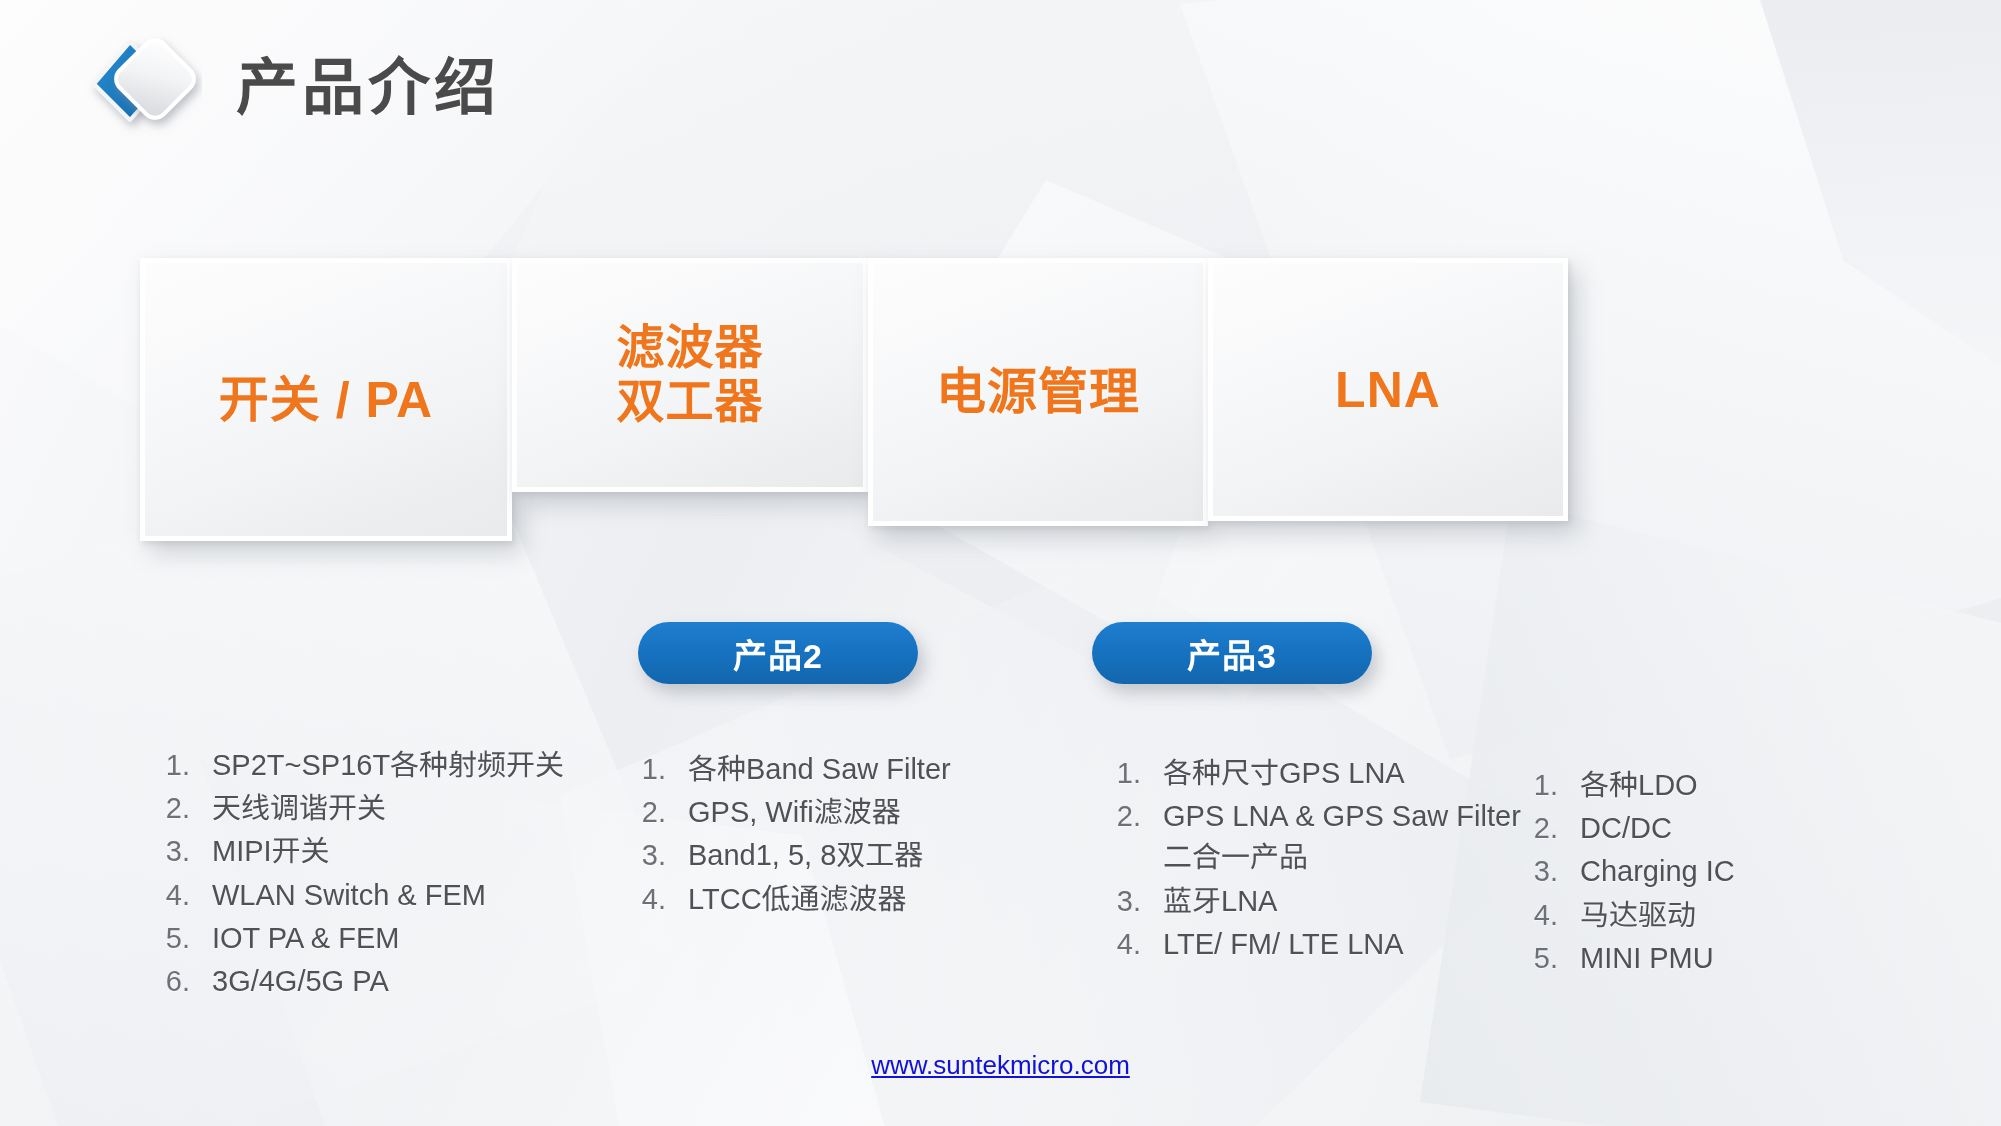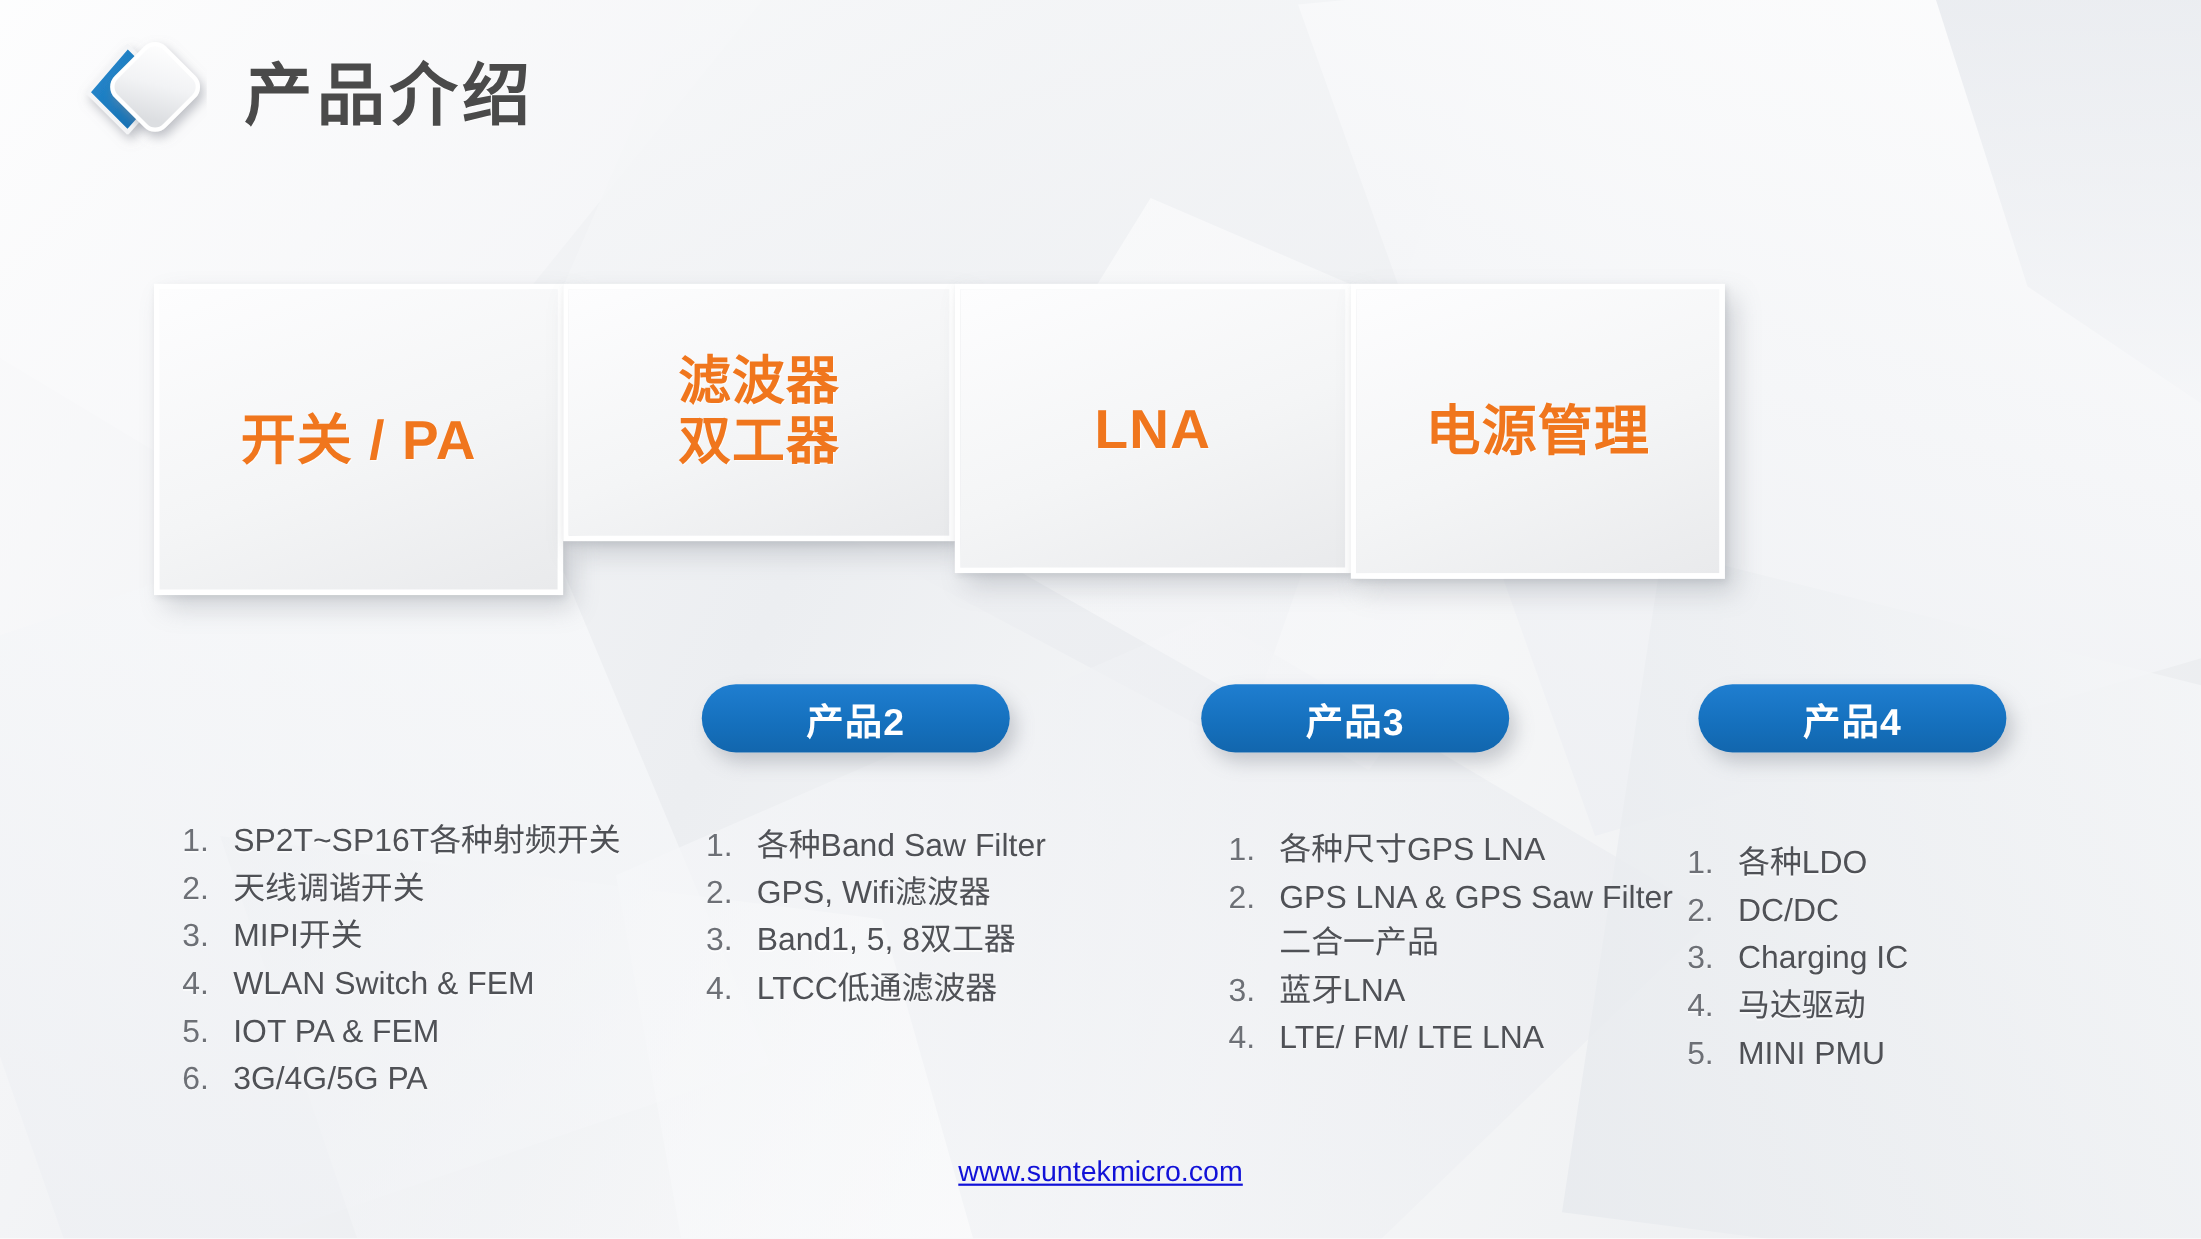--- a/index.html
+++ b/index.html
@@ -56,21 +56,21 @@
         background: linear-gradient(300deg,#ffffff 0%, #eef0f3 100%);
         clip-path: polygon(0% 0%, 86% 18%, 100% 100%, 18% 88%); opacity:.55; }
   .f9 { top:0px; left:1760px; width:320px; height:420px;
         background: linear-gradient(180deg,#e4e7ec 0%, #f6f7f9 100%);
         clip-path: polygon(0% 0%, 100% 0%, 100% 100%, 26% 62%); opacity:.7; }
 
   
   .header {
     position: absolute;
     top: 28px;
-    left: 70px;
+    left: 84px;
     display: flex;
     align-items: center;
     height: 120px;
     text-align: center;
   }
   .logo {
     position: relative;
     width: 118px;
     height: 112px;
     flex: none;
@@ -249,32 +249,31 @@
   </div>
 
   <div class="cards">
     <div class="card card-1">
       <div class="card-title">开关 / PA</div>
     </div>
     <div class="card card-2">
       <div class="card-title two-line">滤波器
 双工器</div>
     </div>
+    <div class="card card-4">
+      <div class="card-title">电源管理</div>
+    </div>
     <div class="card card-3">
       <div class="card-title">LNA</div>
-    </div>
-    <div class="card card-4">
-      <div class="card-title">电源管理</div>
     </div>
   </div>
 
   <div class="pills">
     <div class="pill pill-2">产品2</div>
     <div class="pill pill-3">产品3</div>
-    <div class="pill pill-4">产品4</div>
   </div>
 
   <div class="lists">
     <div class="list-col col-1">
       <ol>
           <li>SP2T~SP16T各种射频开关</li>
           <li>天线调谐开关</li>
           <li>MIPI开关</li>
           <li>WLAN Switch &amp;  FEM</li>
           <li>IOT PA &amp; FEM</li>

